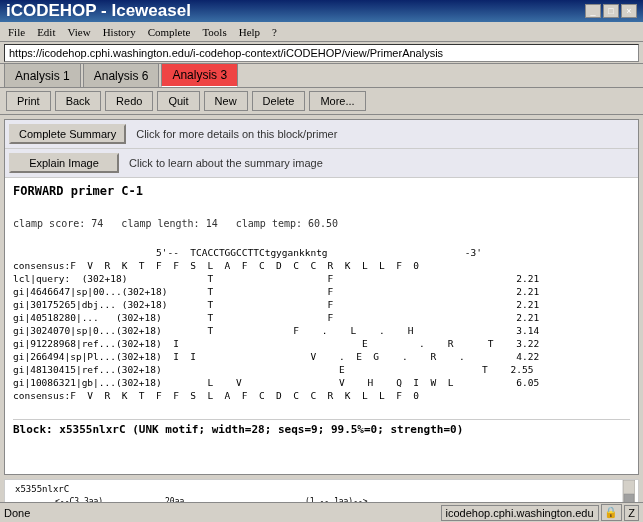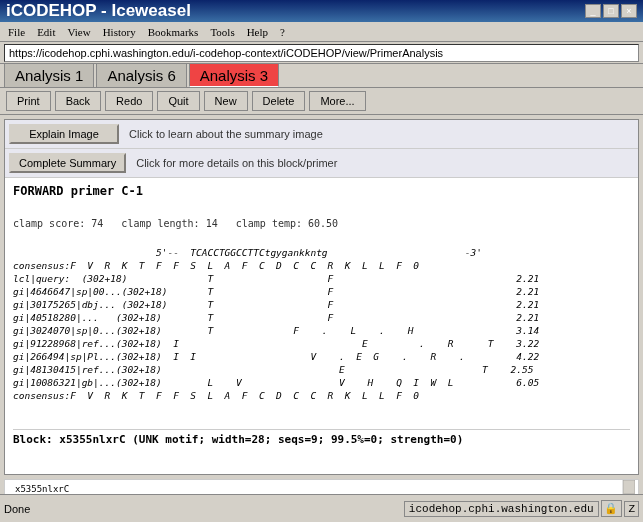--- a/index.html
+++ b/index.html
@@ -64,21 +64,21 @@
       align-items: flex-end;
       padding: 2px 4px 0;
       height: 24px;
       border-bottom: 1px solid #888;
     }
     .tab {
       padding: 2px 10px;
       border: 1px solid #888;
       border-bottom: none;
       background: #c0bdb5;
-      font-size: 15px;
+      font-size: 12px;
       cursor: pointer;
       margin-right: 2px;
       height: 24px;
       display: flex; align-items: center;
     }
     .tab.active {
       background: #ef4444;
       border-bottom: 1px solid white;
       z-index: 1;
     }
@@ -143,59 +143,57 @@
     .primer-title { font-weight: bold; font-size: 12px; margin-bottom: 2px; }
     .primer-info { font-size: 10px; color: #333; margin-bottom: 2px; margin-top: 20px; }
 
     
     .alignment-area {
       font-family: monospace;
       font-size: 9.5px;
       white-space: pre;
       line-height: 13px;
       margin: 4px 0;
-      font-style: italic;
     }
 
     .block-info {
       font-size: 11px;
       font-weight: bold;
-      margin: 14px 0;
+      margin: 4px 0;
       border-top: 1px solid #ccc;
       padding-top: 3px;
     }
 
     
     .image-panel {
       background: white;
       border: 1px solid #ccc;
       margin: 2px 4px;
       height: 120px;
       position: relative;
       overflow: hidden;
     }
 
     
     .statusbar {
       background: #d4d0c8;
       border-top: 1px solid #888;
       display: flex;
       align-items: center;
-      height: 28px;
+      height: 20px;
       padding: 0 4px;
       position: absolute;
       bottom: 0;
       width: 100%;
     }
     .status-text { font-size: 11px; flex: 1; }
     .status-right {
       display: flex;
       align-items: center;
       gap: 2px;
-      font-family: Liberation Mono, monospace;
     }
     .status-domain {
       font-size: 11px;
       background: #d4d0c8;
       border: 1px solid #888;
       padding: 1px 4px;
     }
 
     svg.diagram { display: block; }
   </style>
@@ -209,21 +207,21 @@
     <div class="titlebar-btn">□</div>
     <div class="titlebar-btn">×</div>
   </div>
 </div>
 
 <div class="menubar">
   <span class="menubar-item">File</span>
   <span class="menubar-item">Edit</span>
   <span class="menubar-item">View</span>
   <span class="menubar-item">History</span>
-  <span class="menubar-item">Bookmarks</span>
+  <span class="menubar-item">Complete</span>
   <span class="menubar-item">Tools</span>
   <span class="menubar-item">Help</span>
   <span class="menubar-item">?</span>
 </div>
 
 <div class="addressbar">
   <input class="address-input" type="text" readonly="" value="https://icodehop.cphi.washington.edu/i-codehop-context/iCODEHOP/view/PrimerAnalysis" style="">
 </div>
 
 <div class="tabbar">
@@ -238,27 +236,27 @@
   <button class="toolbar-btn">Redo</button>
   <button class="toolbar-btn">Quit</button>
   <button class="toolbar-btn">New</button>
   <button class="toolbar-btn">Delete</button>
   <button class="toolbar-btn">More...</button>
 </div>
 
 <div class="main-content">
 
   <div class="summary-row">
+    <button class="summary-btn">Complete Summary</button>
+    <span class="summary-text">Click for more details on this block/primer</span>
+  </div>
+
+  <div class="summary-row">
     <button class="summary-btn">Explain Image</button>
     <span class="summary-text">Click to learn about the summary image</span>
-  </div>
-
-  <div class="summary-row">
-    <button class="summary-btn">Complete Summary</button>
-    <span class="summary-text">Click for more details on this block/primer</span>
   </div>
 
   <div class="content-body">
     <div class="primer-title">FORWARD primer C-1</div>
     <div class="primer-info">
       <span>clamp score: 74 &nbsp; clamp length: 14 &nbsp; clamp temp: 60.50</span><br>
     </div>
 
     <div class="alignment-area">
 <span>                         5'--  TCAСCTGGCCTTCtgygankkntg                        -3'

